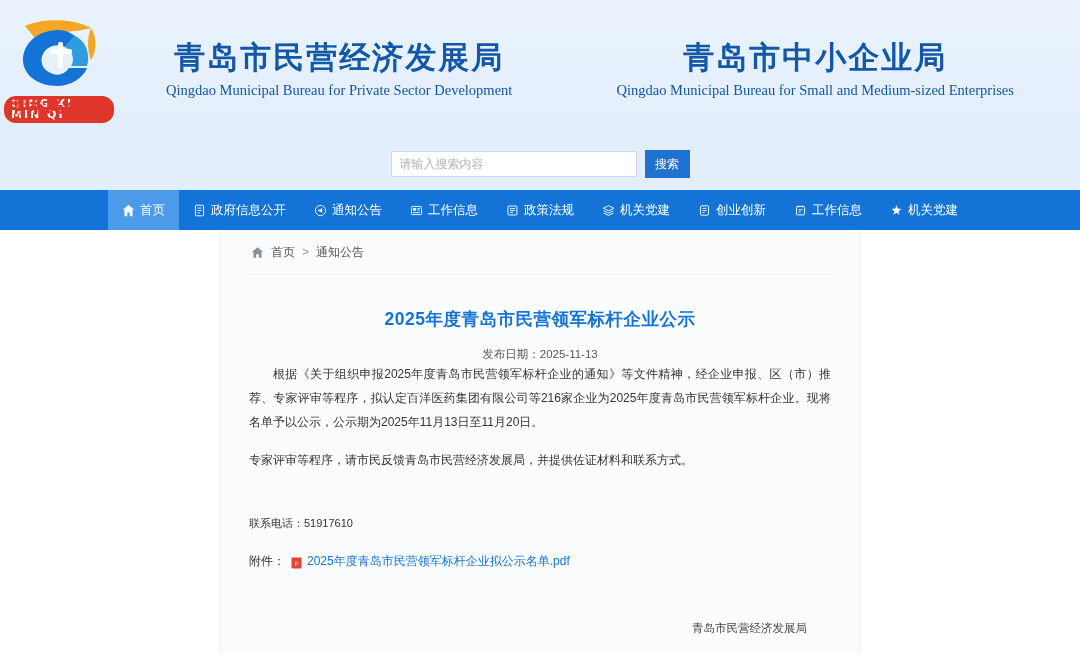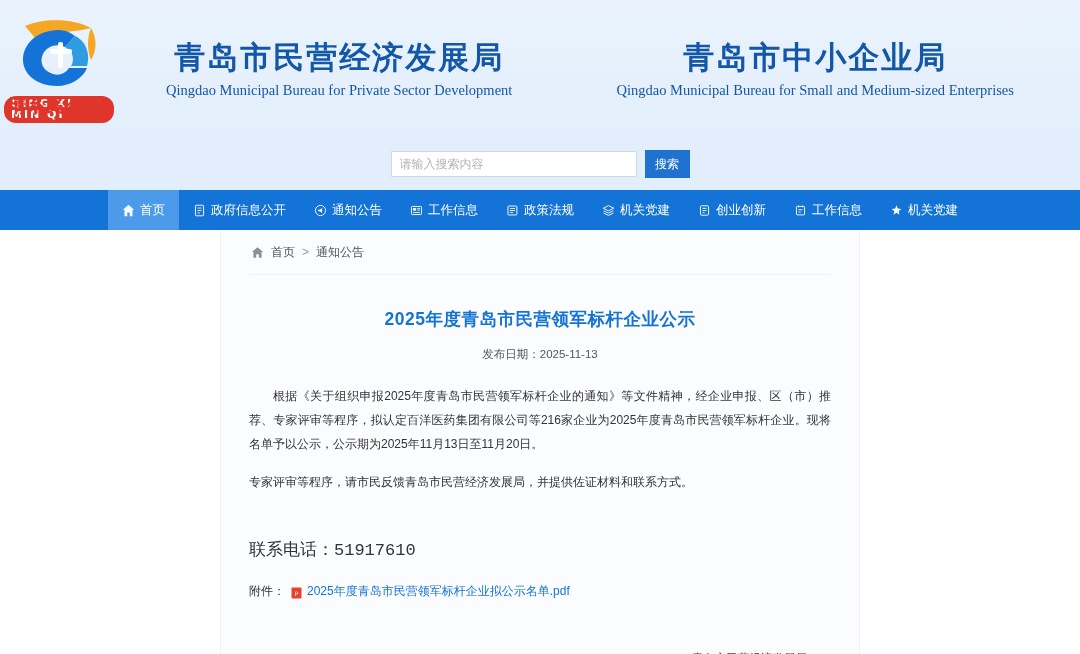--- a/index.html
+++ b/index.html
@@ -201,36 +201,34 @@
     margin-top: 32px;
     letter-spacing: .5px;
   }
   .doc-date {
     text-align: center;
     font-size: 11.5px;
     color: #555;
     margin-top: 16px;
   }
   .doc-body {
-    margin-top: 22px;
     font-size: 12px;
     color: #333;
     line-height: 2;
   }
   .doc-body p {
     margin: 0 0 14px 0;
     text-align: justify;
   }
   .indent { text-indent: 2em; }
 
   .contact {
     margin-top: 44px;
-    font-size: 17px;
+    font-size: 11px;
     color: #333;
-    font-family: Liberation Mono, monospace;
   }
   .attach {
     margin-top: 22px;
     font-size: 12px;
     color: #333;
     display: flex;
     align-items: center;
     gap: 2px;
   }
   .pdf-ico {

